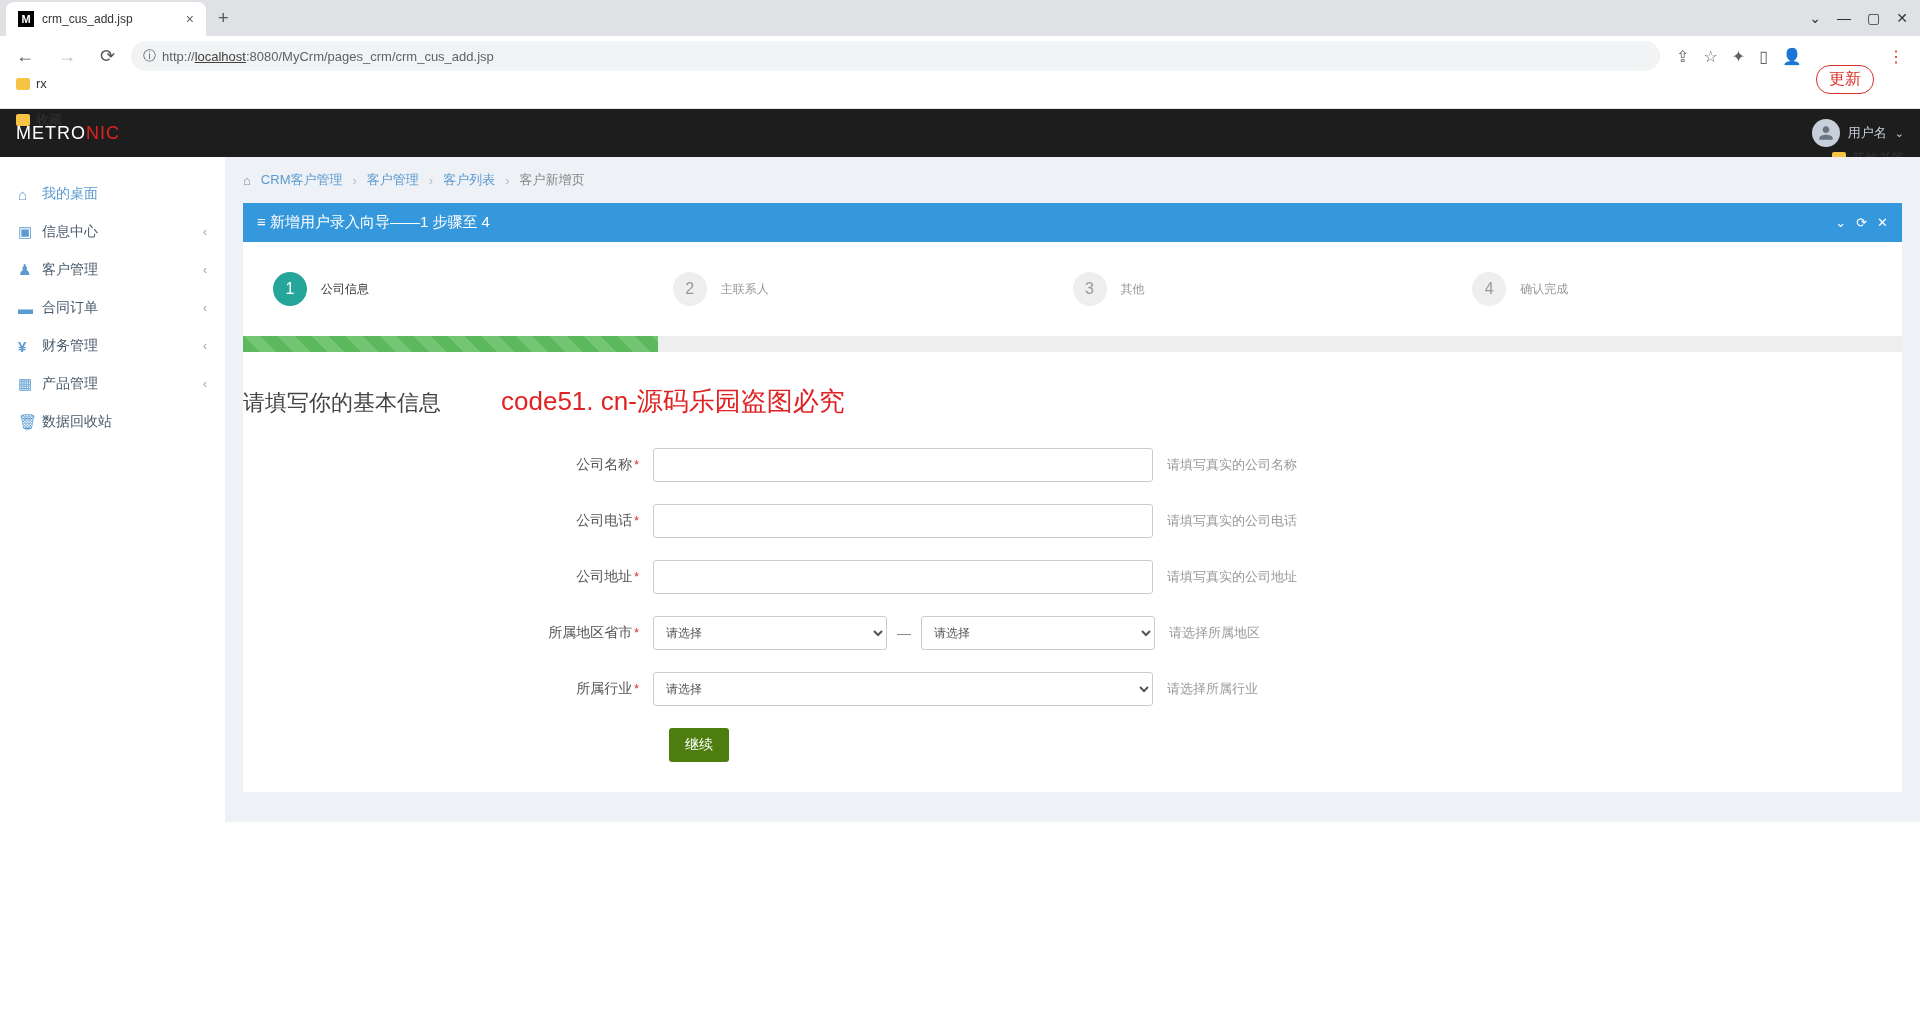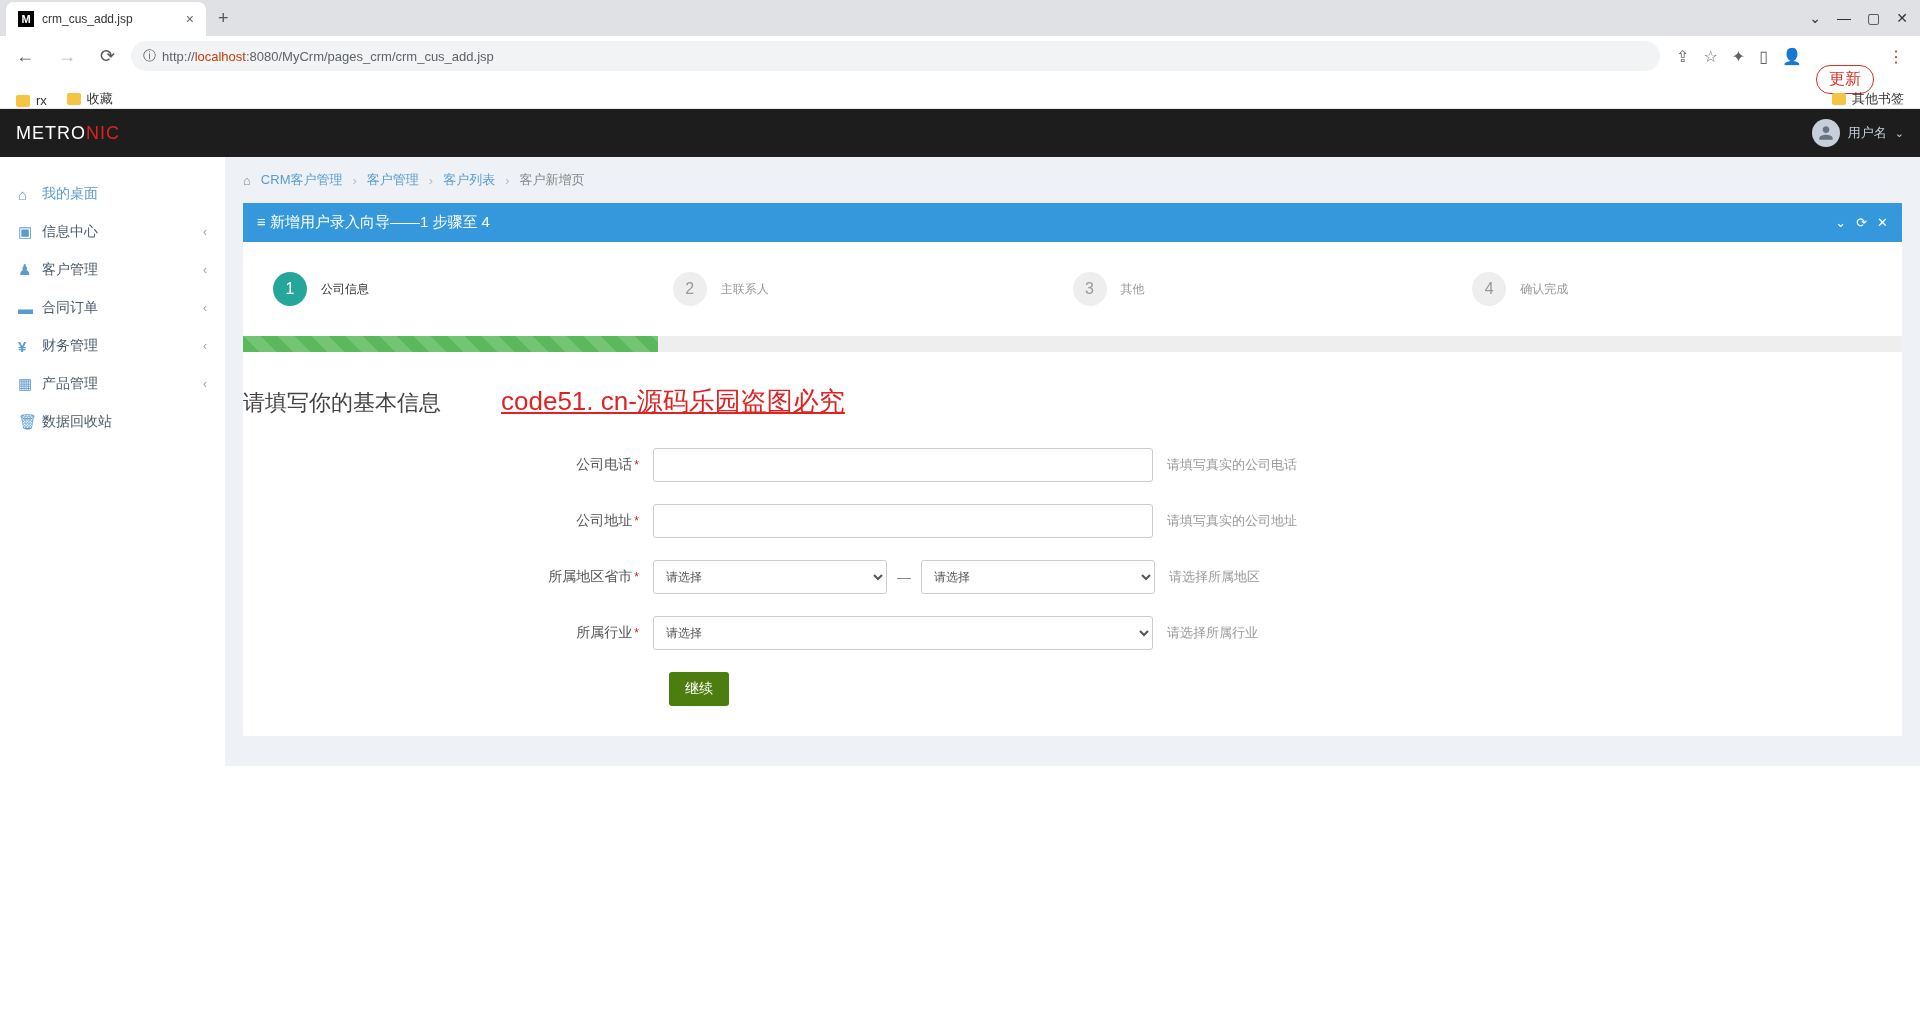--- a/index.html
+++ b/index.html
@@ -12,27 +12,27 @@
 .tab-favicon { width: 16px; height: 16px; background: #000; color: #fff; display: flex; align-items: center; justify-content: center; font-size: 11px; font-weight: bold; }
 .tab-title { flex: 1; font-size: 12px; color: #333; }
 .tab-close { color: #666; font-size: 14px; cursor: pointer; }
 .new-tab { color: #555; font-size: 18px; padding: 0 12px; cursor: pointer; }
 .window-controls { margin-left: auto; display: flex; gap: 16px; padding: 0 12px; color: #333; }
 .window-controls span { font-size: 14px; cursor: pointer; }
 
 .url-bar { display: flex; align-items: center; height: 40px; padding: 0 8px; gap: 8px; }
 .nav-btn { color: #555; font-size: 18px; cursor: pointer; padding: 4px 8px; }
 .url-input { flex: 1; height: 30px; border: none; border-radius: 15px; padding: 0 12px; background: #f1f3f4; font-size: 13px; display: flex; align-items: center; gap: 6px; color: #5f6368; }
-.url-input .host { color: #c2410c; }
+.url-input .host { color: #404040; text-decoration: underline; }
 .url-actions { display: flex; align-items: center; gap: 14px; padding: 0 8px; color: #5f6368; }
 .url-actions span { cursor: pointer; font-size: 16px; }
 .update-btn { border: 1px solid #d93025; color: #d93025; border-radius: 14px; padding: 3px 12px; font-size: 13px; cursor: pointer; margin-top: 47px; }
 .kebab { color: #d93025; font-size: 18px; }
 
-.bookmark-bar { display: flex; align-items: flex-end; height: 32px; padding: 0 16px; gap: 20px; font-size: 13px; }
+.bookmark-bar { display: flex; align-items: flex-start; height: 32px; padding: 0 16px; gap: 20px; font-size: 13px; flex-direction: column; }
 .bookmark-item { display: flex; align-items: center; gap: 6px; color: #333; cursor: pointer; }
 .folder-icon { width: 14px; height: 12px; background: #f6c445; border-radius: 2px; display: inline-block; }
 .other-bookmarks { margin-left: auto; }
 
 
 .app-header { background: #1d1d1d; height: 48px; display: flex; align-items: center; padding: 0 16px; color: #fff; }
 .logo { font-size: 18px; font-weight: 300; letter-spacing: 1px; }
 .logo .accent { color: #e02222; font-weight: 400; }
 .user-menu { margin-left: auto; display: flex; align-items: center; gap: 8px; color: #c6cfda; font-size: 13px; cursor: pointer; }
 .user-avatar { width: 28px; height: 28px; background: #c6cfda; border-radius: 50%; display: flex; align-items: center; justify-content: center; }
@@ -65,21 +65,21 @@
 .step-num { width: 34px; height: 34px; border-radius: 50%; background: #eee; color: #999; display: flex; align-items: center; justify-content: center; font-size: 16px; }
 .step.active .step-num { background: #26a69a; color: #fff; }
 .step-label { color: #999; font-size: 12px; }
 .step.active .step-label { color: #333; }
 
 .progress { height: 16px; background: #eee; margin: 0 0 28px; }
 .progress-bar { height: 100%; width: 25%; background: repeating-linear-gradient(45deg, #5cb85c, #5cb85c 12px, #73c573 12px, #73c573 24px); }
 
 .form-heading { font-size: 22px; color: #444; padding: 8px 0 30px 0; margin-left: 0; font-weight: 400; }
 .heading-row { display: flex; align-items: baseline; gap: 60px; padding: 0 0 0 0; }
-.watermark { color: #e02222; font-size: 26px; font-weight: 400; text-decoration: underline; }
+.watermark { color: #e02222; font-size: 26px; font-weight: 400; }
 
 .form-row { display: flex; align-items: center; margin-bottom: 22px; }
 .form-label { width: 410px; text-align: right; padding-right: 14px; color: #555; font-size: 14px; }
 .form-label .req { color: #e02222; margin-left: 2px; font-size: 12px; }
 .form-input { width: 500px; height: 34px; border: 1px solid #ccc; border-radius: 3px; padding: 0 10px; font-size: 14px; }
 .form-select { width: 234px; height: 34px; border: 1px solid #ccc; border-radius: 3px; padding: 0 8px; font-size: 12px; color: #555; background: #fff; }
 .form-help { margin-left: 14px; color: #999; font-size: 13px; }
 .select-pair { display: flex; align-items: center; gap: 10px; }
 .select-dash { color: #888; }
 .form-select.wide { width: 500px; }
@@ -234,20 +234,25 @@
 
         <div class="progress">
           <div class="progress-bar"></div>
         </div>
 
         <div class="heading-row">
           <h3 class="form-heading">请填写你的基本信息</h3>
           <span class="watermark">code51. cn-源码乐园盗图必究</span>
         </div>
 
+        <div class="form-row">
+          <label class="form-label"><span>公司名称</span><span class="req">*</span></label>
+          <input class="form-input" value="" style="">
+          <span class="form-help">请填写真实的公司名称</span>
+        </div>
 
 
         <div class="form-row">
           <label class="form-label"><span>公司电话</span><span class="req">*</span></label>
           <input class="form-input" value="" style="">
           <span class="form-help">请填写真实的公司电话</span>
         </div>
 
         <div class="form-row">
           <label class="form-label"><span>公司地址</span><span class="req">*</span></label>

